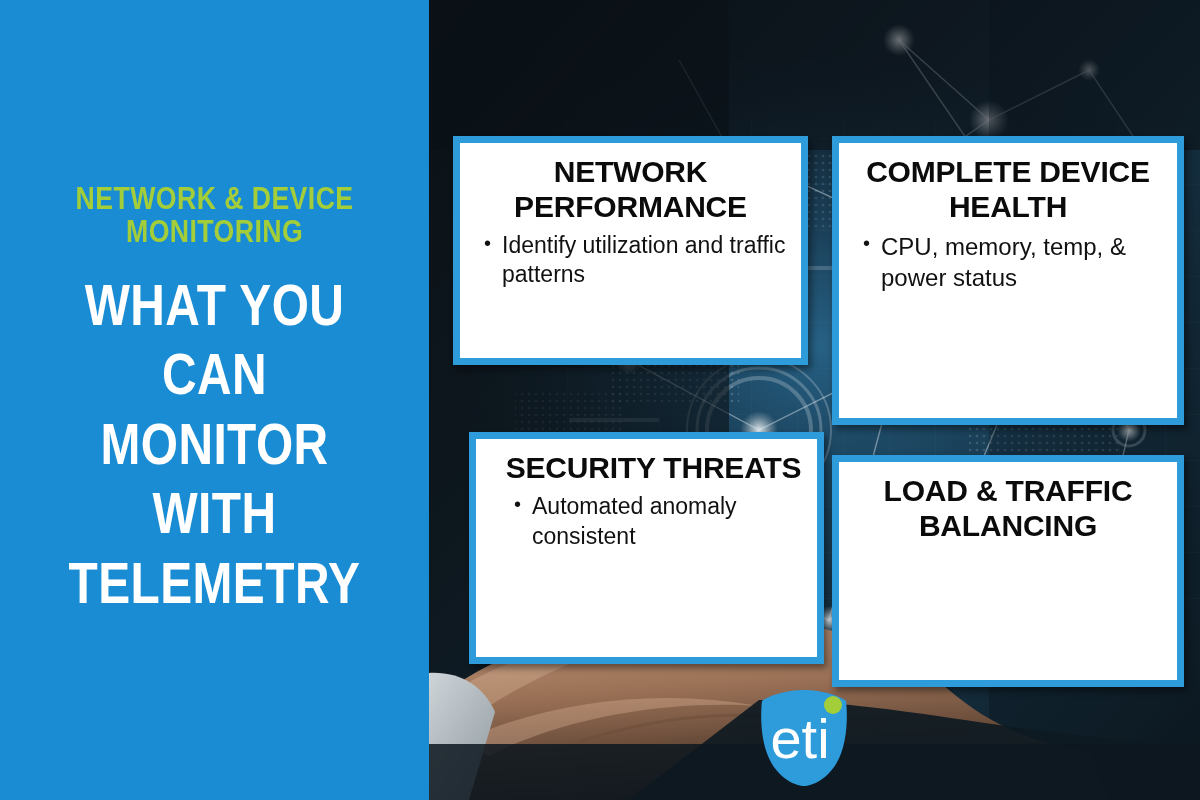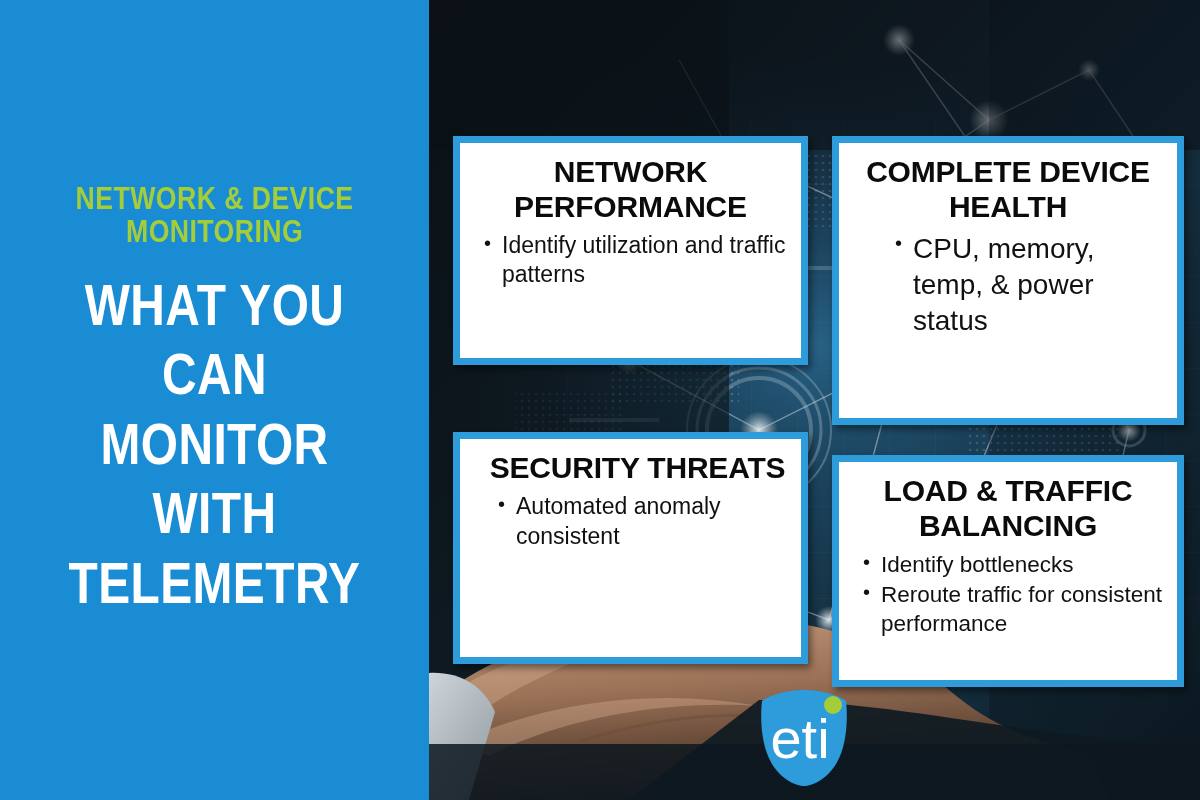--- a/index.html
+++ b/index.html
@@ -92,21 +92,21 @@
     position: absolute;
     background: #FFFFFF;
     border: 7px solid #2E9BDB;
     box-sizing: border-box;
     padding: 12px 14px 10px 14px;
     box-shadow: 3px 4px 7px rgba(0,0,0,0.45);
     pointer-events: auto;
   }
   .card-tl { left: 24px;  top: 136px; width: 355px; height: 229px; }
   .card-tr { left: 403px; top: 136px; width: 352px; height: 289px; }
-  .card-bl { left: 24px;  top: 432px; width: 355px; height: 232px; padding-left: 28px; }
+  .card-bl { left: 40px;  top: 432px; width: 355px; height: 232px; padding-left: 28px; }
   .card-br { left: 403px; top: 455px; width: 352px; height: 232px; }
 
   .card-title {
     font-family: "Liberation Sans", sans-serif;
     font-weight: bold;
     font-size: 30px;
     line-height: 1.16;
     text-align: center;
     color: #0B0B0B;
     margin: 0 0 6px 0;
@@ -128,21 +128,21 @@
     padding-left: 8px;
   }
   .card-list li::before {
     content: "\2022";
     position: absolute;
     left: -10px;
     top: -1px;
     font-size: 20px;
     color: #111111;
   }
-  .card-tr .card-list li { font-size: 28px; margin-left: 32px; }
+  .card-tr .card-list li { font-size: 24px; }
   .card-br .card-list li { font-size: 22.5px; }
 
   
   .logo {
     position: absolute;
     left: 756px;
     top: 688px;
     width: 96px;
     height: 100px;
     z-index: 6;
@@ -303,24 +303,20 @@
 
     <div class="card card-bl">
       <div class="card-title">SECURITY THREATS</div>
       <ul class="card-list">
         <li>Automated anomaly consistent</li>
       </ul>
     </div>
 
     <div class="card card-br">
       <div class="card-title">LOAD &amp; TRAFFIC BALANCING</div>
-      <ul class="card-list">
-        <li>Identify bottlenecks</li>
-        <li>Reroute traffic for consistent performance</li>
-      </ul>
     </div>
   </div>
 
   <div class="logo">
     <svg viewBox="0 0 96 100">
       <path d="M48 2 C 30 2, 12 8, 6 13 C 4 30, 5 58, 16 76
                C 26 92, 40 98, 48 98 C 56 98, 70 92, 80 76
                C 91 58, 92 30, 90 13 C 84 8, 66 2, 48 2 Z" fill="#2E9BDB"></path>
       <circle cx="77" cy="17" r="9" fill="#A4CE39"></circle>
       <text x="44" y="70" text-anchor="middle" font-family="Liberation Sans, sans-serif" font-size="56" font-weight="400" fill="#FFFFFF">eti</text>

